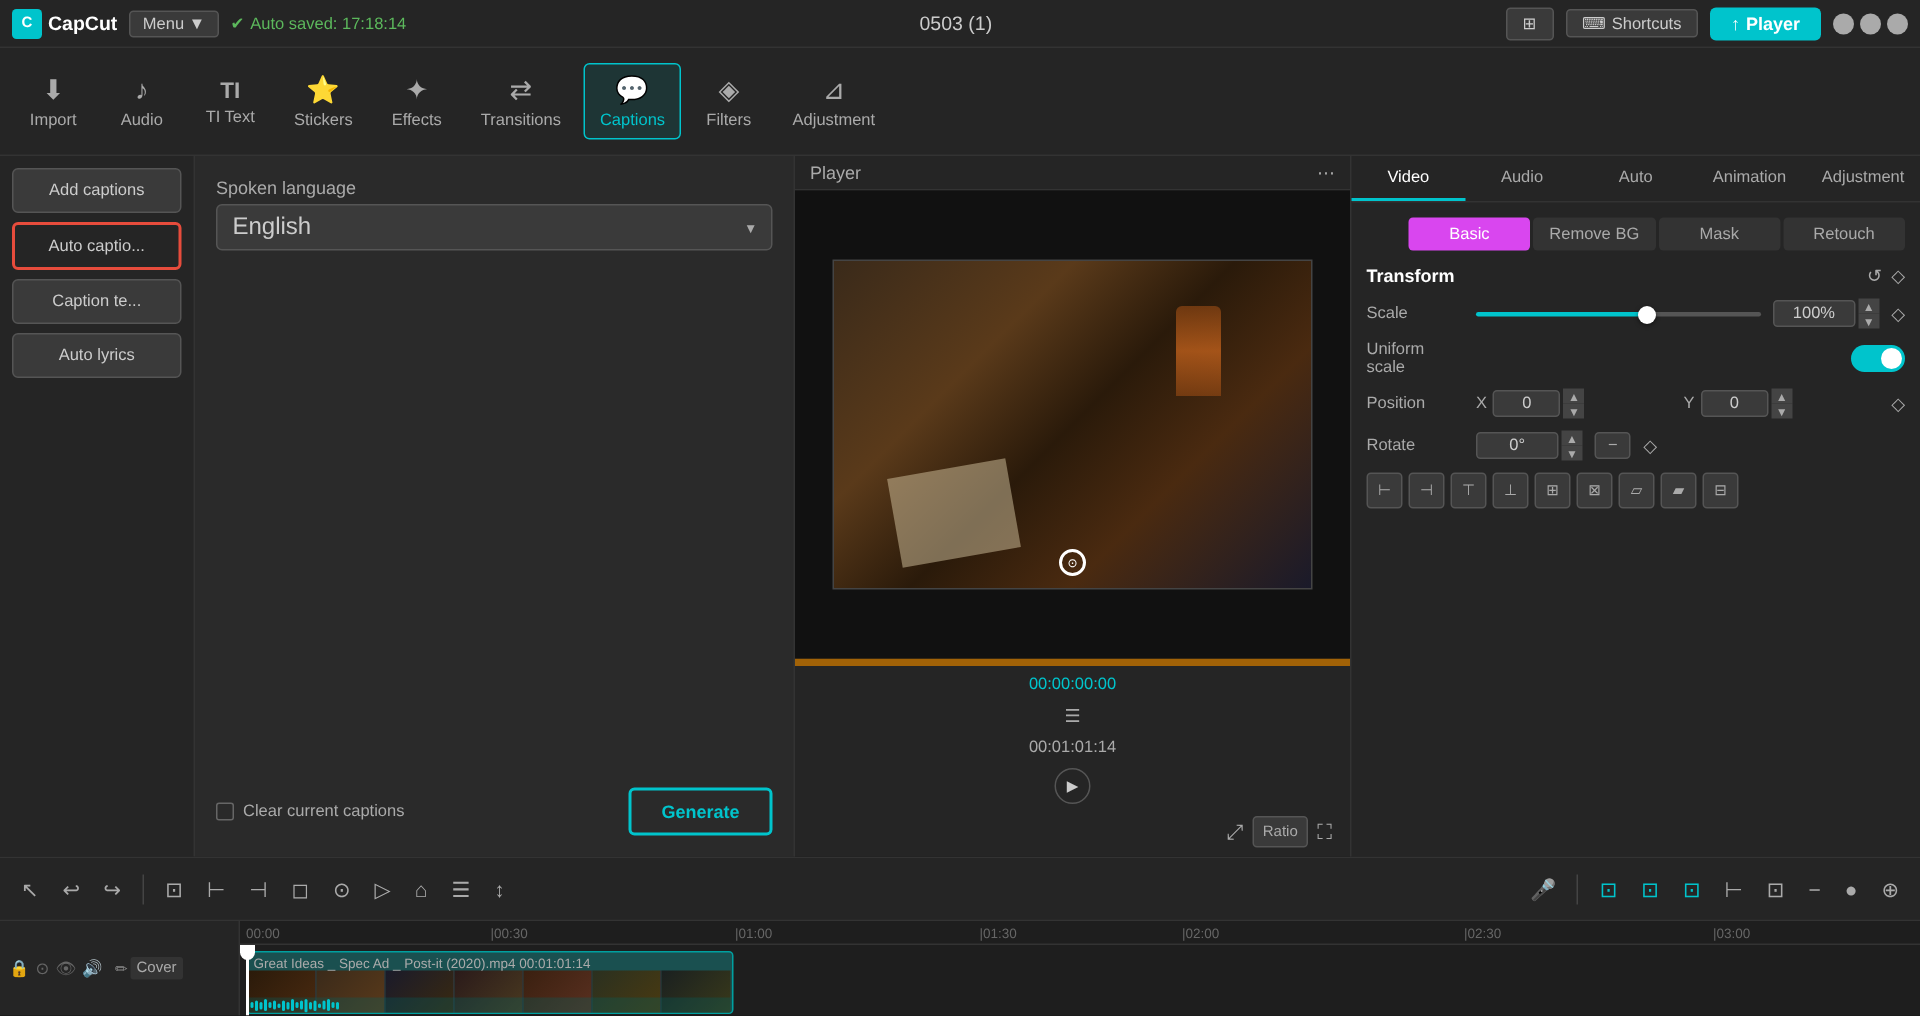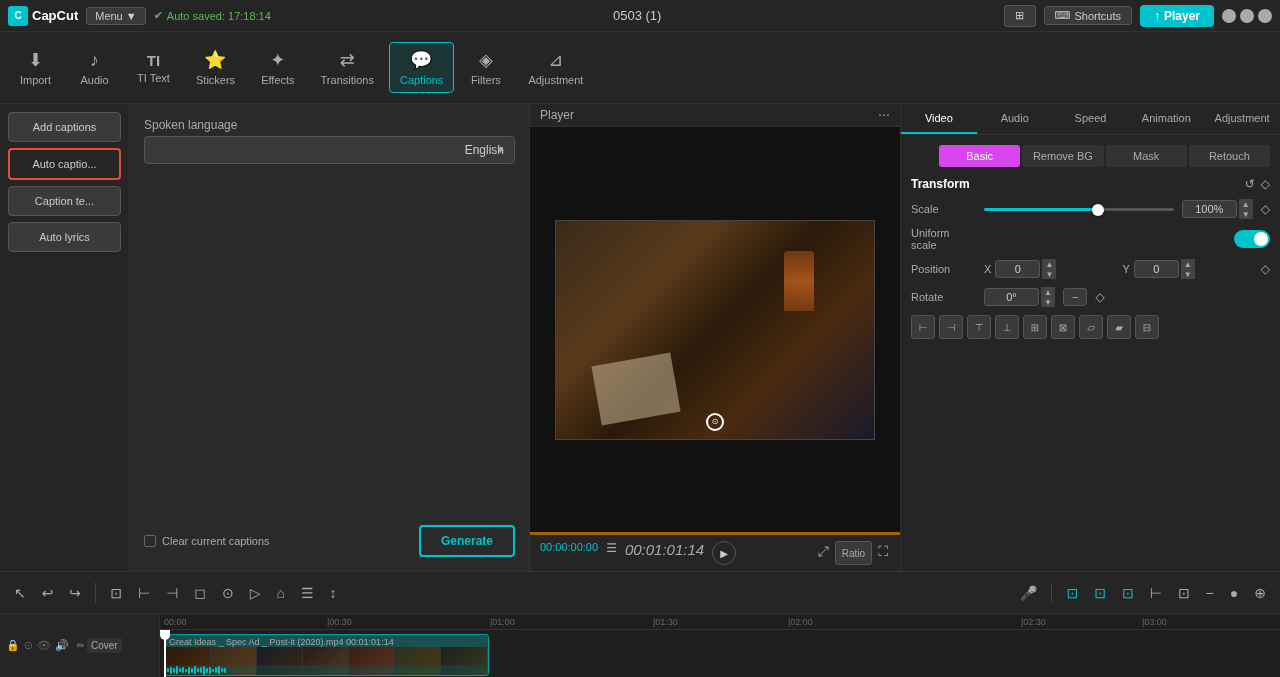--- a/index.html
+++ b/index.html
@@ -29,39 +29,39 @@
     .tool-icon { font-size: 18px; }
 
     
     .left-panel { width: 130px; background: #252525; border-right: 1px solid #333; display: flex; flex-direction: column; padding: 8px; gap: 6px; }
     .left-btn { background: #3a3a3a; border: 1px solid #555; color: #ccc; border-radius: 4px; padding: 8px 6px; cursor: pointer; font-size: 11px; text-align: center; }
     .left-btn.active-fill { background: #1a6060; border: 1px solid #00c4cc; color: #ccc; }
 
     
     .captions-panel { width: 400px; background: #2a2a2a; border-right: 1px solid #333; padding: 14px; display: flex; flex-direction: column; gap: 12px; }
     .spoken-lang-label { color: #aaa; font-size: 12px; margin-bottom: 4px; }
-    .lang-select { width: 100%; background: #3a3a3a; border: 1px solid #555; color: #ccc; border-radius: 4px; padding: 6px 10px; font-size: 12px; cursor: pointer; appearance: none; -webkit-appearance: none; position: relative; text-align: right; }
+    .lang-select { width: 100%; background: #3a3a3a; border: 1px solid #555; color: #ccc; border-radius: 4px; padding: 6px 10px; font-size: 16px; cursor: pointer; appearance: none; -webkit-appearance: none; position: relative; }
     .lang-select-wrap { position: relative; }
     .lang-select-wrap::after { content: '▼'; position: absolute; right: 10px; top: 50%; transform: translateY(-50%); color: #aaa; font-size: 9px; pointer-events: none; }
     .clear-row { display: flex; align-items: center; justify-content: space-between; margin-top: auto; }
     .clear-label { display: flex; align-items: center; gap: 6px; color: #aaa; font-size: 11px; }
     .checkbox { width: 12px; height: 12px; border: 1px solid #666; background: transparent; border-radius: 2px; }
     .generate-btn { background: transparent; border: 2px solid #00c4cc; color: #00c4cc; border-radius: 4px; padding: 7px 20px; cursor: pointer; font-size: 12px; font-weight: bold; }
 
     
     .player-area { flex: 1; background: #1e1e1e; display: flex; flex-direction: column; }
     .player-header { display: flex; align-items: center; justify-content: space-between; padding: 4px 10px; background: #252525; border-bottom: 1px solid #333; }
     .player-label { color: #aaa; font-size: 12px; }
     .player-dots { color: #aaa; cursor: pointer; }
     .player-video { flex: 1; display: flex; align-items: center; justify-content: center; background: #111; position: relative; overflow: hidden; }
     .video-frame { width: 320px; height: 220px; background: linear-gradient(135deg, #3a2a1a 0%, #5a3a1a 30%, #2a1a0a 50%, #4a2a10 70%, #1a1a2a 100%); border: 1px solid #444; position: relative; display: flex; align-items: center; justify-content: center; }
     .video-overlay { position: absolute; bottom: 8px; left: 50%; transform: translateX(-50%); width: 18px; height: 18px; border: 2px solid #fff; border-radius: 50%; display: flex; align-items: center; justify-content: center; }
-    .player-controls { display: flex; gap: 8px; padding: 6px 10px; background: #252525; border-top: 3px solid #a16207; }
+    .player-controls { display: flex; align-items: center; gap: 8px; padding: 6px 10px; background: #252525; border-top: 5px solid #a16207; flex-direction: column; }
     .time-display { color: #00c4cc; font-size: 11px; }
-    .time-total { color: #aaa; font-size: 15px; font-style: italic; }
+    .time-total { color: #aaa; font-size: 11px; }
     .list-icon { color: #aaa; cursor: pointer; }
     .play-btn { width: 24px; height: 24px; background: transparent; border: 1px solid #555; border-radius: 50%; color: #ccc; cursor: pointer; display: flex; align-items: center; justify-content: center; font-size: 10px; }
     .ctrl-icons { display: flex; gap: 4px; margin-left: auto; }
     .ctrl-icon { color: #aaa; cursor: pointer; font-size: 14px; padding: 2px; }
     .ratio-btn { background: #3a3a3a; border: 1px solid #555; color: #aaa; border-radius: 3px; padding: 1px 6px; font-size: 10px; cursor: pointer; }
 
     
     .right-panel { width: 380px; background: #252525; border-left: 1px solid #333; display: flex; flex-direction: column; }
     .right-tabs { display: flex; border-bottom: 1px solid #333; }
     .right-tab { flex: 1; padding: 8px 4px; text-align: center; cursor: pointer; color: #aaa; font-size: 11px; border-bottom: 2px solid transparent; }
@@ -246,21 +246,21 @@
         <button class="ratio-btn">Ratio</button>
         <span class="ctrl-icon">⛶</span>
       </div>
     </div>
   </div>
 
   <div class="right-panel">
     <div class="right-tabs">
       <div class="right-tab active">Video</div>
       <div class="right-tab">Audio</div>
-      <div class="right-tab">Speed</div>
+      <div class="right-tab">Auto</div>
       <div class="right-tab">Animation</div>
       <div class="right-tab">Adjustment</div>
     </div>
     <div class="right-content">
       <div class="sub-tabs">
         <div class="sub-tab active">Basic</div>
         <div class="sub-tab">Remove BG</div>
         <div class="sub-tab">Mask</div>
         <div class="sub-tab">Retouch</div>
       </div>
@@ -390,21 +390,21 @@
   </div>
 
   <div style="flex:1;position:relative;overflow:hidden;">
 
     <div style="height:16px;background:#1e1e1e;border-bottom:1px solid #333;position:relative;display:flex;align-items:center;">
       <span style="position:absolute;left:4px;color:#666;font-size:9px;">00:00</span>
       <span style="position:absolute;left:167px;color:#666;font-size:9px;">|00:30</span>
       <span style="position:absolute;left:330px;color:#666;font-size:9px;">|01:00</span>
       <span style="position:absolute;left:493px;color:#666;font-size:9px;">|01:30</span>
       <span style="position:absolute;left:628px;color:#666;font-size:9px;">|02:00</span>
-      <span style="position:absolute;left:861px;color:#666;font-size:9px;">|02:30</span>
+      <span style="position:absolute;left:816px;color:#666;font-size:9px;">|02:30</span>
       <span style="position:absolute;left:982px;color:#666;font-size:9px;">|03:00</span>
     </div>
 
     <div style="position:relative;height:48px;">
 
       <div style="position:absolute;top:0;left:4px;width:2px;height:100%;background:#fff;z-index:10;">
         <div style="width:10px;height:10px;background:#fff;border-radius:0 0 50% 50%;position:absolute;top:0;left:-4px;"></div>
       </div>
 
       <div style="position:absolute;left:4px;top:4px;height:42px;width:325px;background:#1a5050;border:1px solid #00a0a0;border-radius:3px;overflow:hidden;">

